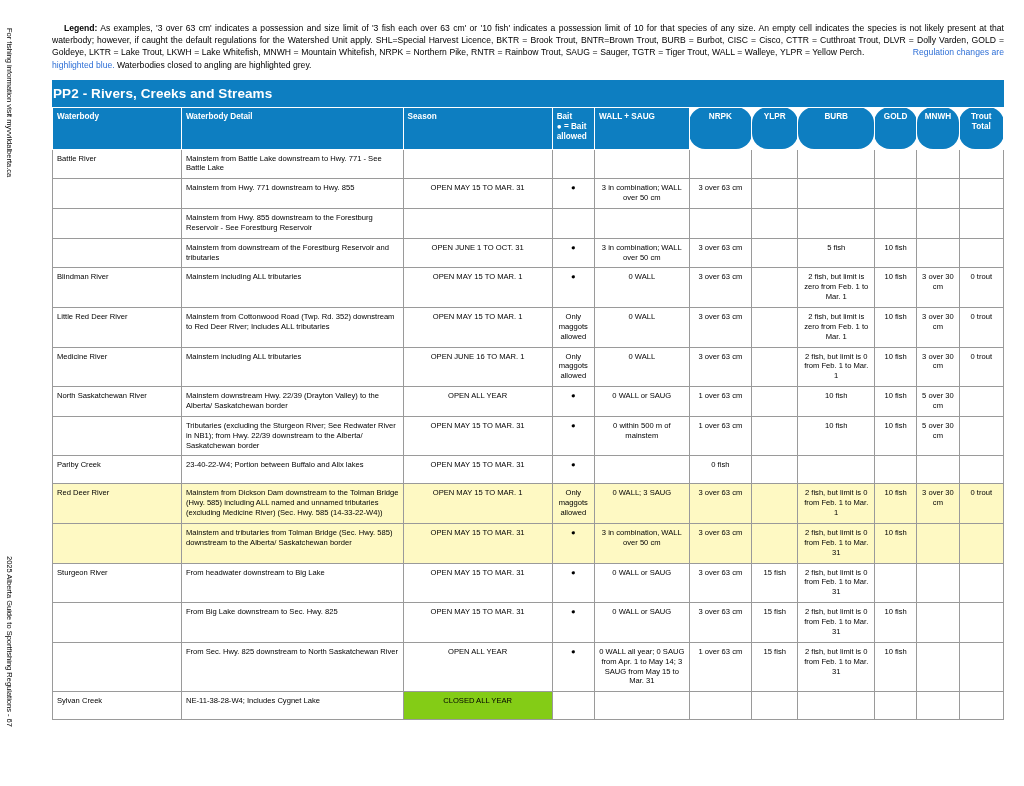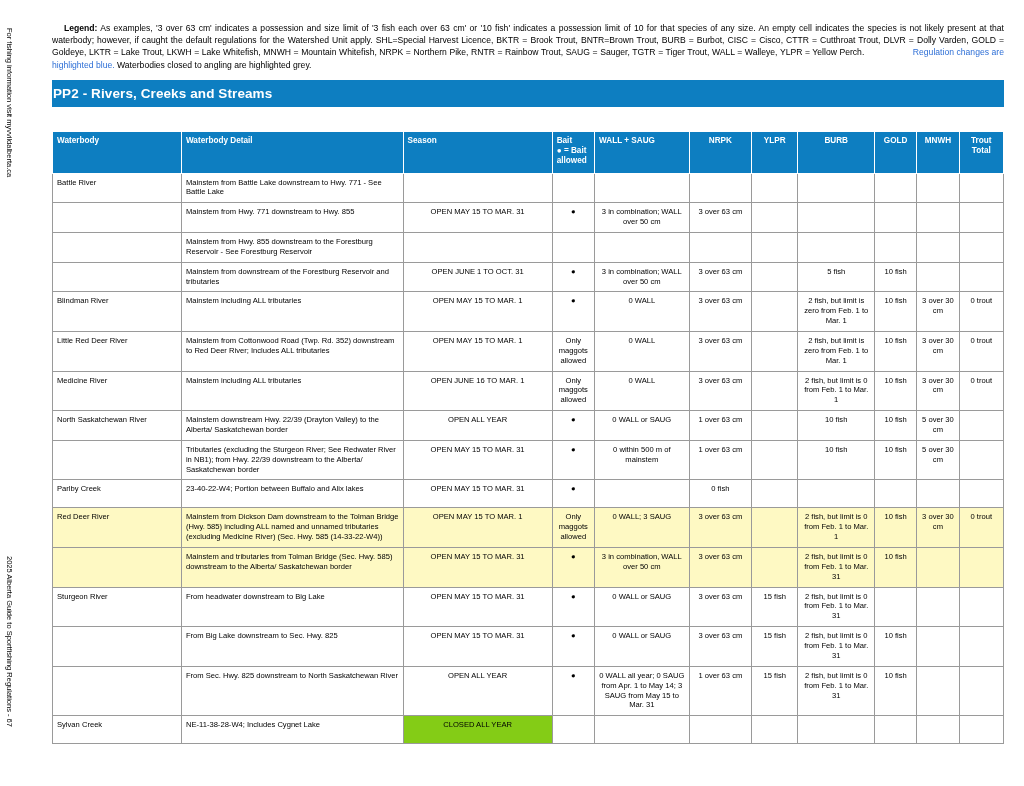--- a/index.html
+++ b/index.html
@@ -60,34 +60,33 @@
     font-weight: bold;
     padding: 5px 8px 6px 0;
     border: 1px solid #0d7ec1;
     border-bottom: none;
     letter-spacing: 0.1px;
   }
   table.reg {
     border-collapse: collapse;
     width: 100%;
     table-layout: fixed;
-    margin-top: 24px;
   }
   table.reg th {
     background: #0d7ec1;
     color: #ffffff;
     font-size: 8.2px;
     font-weight: bold;
     text-align: left;
     vertical-align: top;
     padding: 4px 4px 6px 4px;
     border: 1px solid #ffffff;
     line-height: 1.25;
   }
-  table.reg th.ctr { text-align: center; }
+  table.reg th.ctr { text-align: center; border-radius: 16px; }
   table.reg td {
     border: 1px solid #9a9a9a;
     font-size: 7.6px;
     vertical-align: top;
     padding: 4px 4px 5px 4px;
     line-height: 1.3;
     height: 18px;
   }
   td.c { text-align: center; }
   td.wb {

